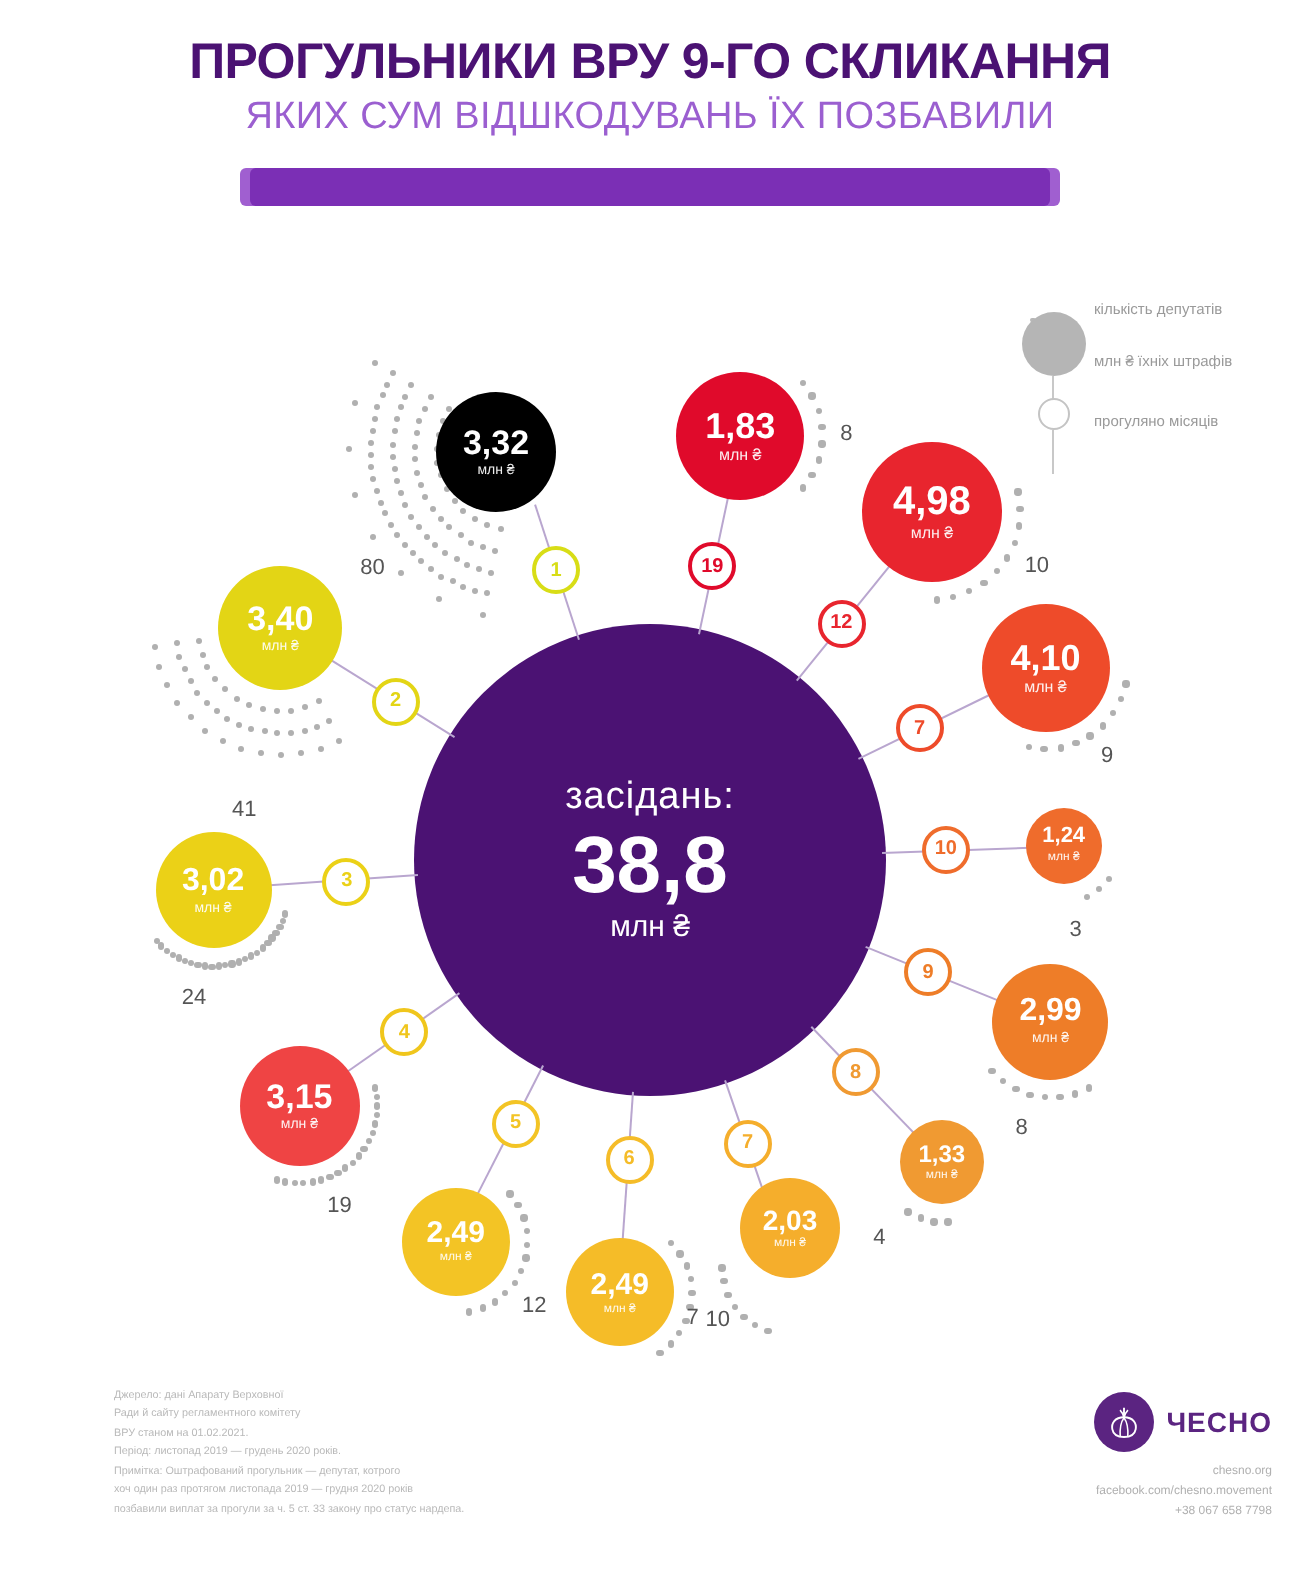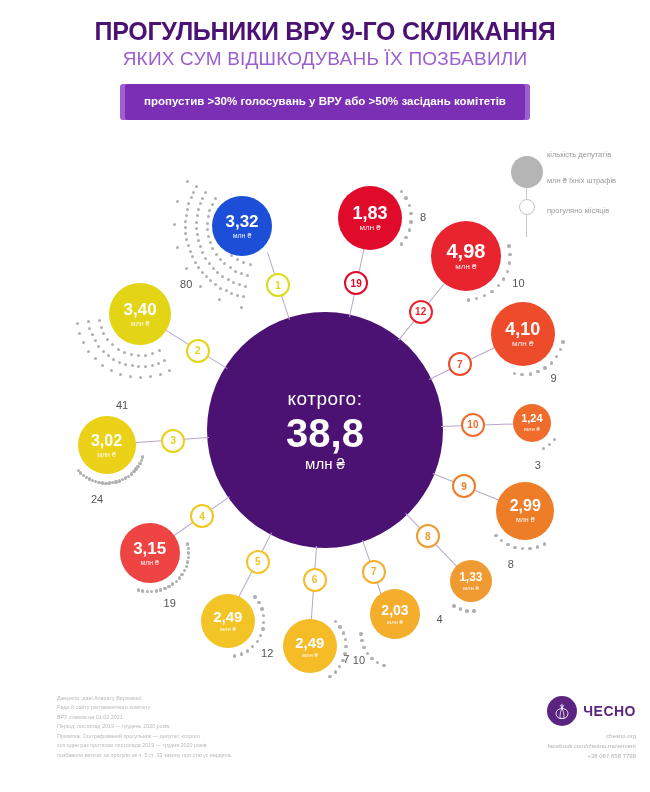--- a/index.html
+++ b/index.html
@@ -78,21 +78,20 @@
   .brand-name { font-size: 14px; font-weight: bold; color: #5b2481; margin-left: 6px; letter-spacing: 0.5px; }
   .brand-links { margin-top: 5px; font-size: 6px; color: #b0b0b0; line-height: 1.7; }
 </style>
 </head>
 <body>
 
 <div class="header">
   <div class="title">ПРОГУЛЬНИКИ ВРУ 9-ГО СКЛИКАННЯ</div>
   <div class="subtitle">ЯКИХ СУМ ВІДШКОДУВАНЬ ЇХ ПОЗБАВИЛИ</div>
   <div class="def-box">
-    <div class="def-line">пропустив &gt;30% голосувань у ВРУ або &gt;50% засідань комітетів</div>
   </div>
 </div>
 
 <div class="legend">
   <div class="lg-dots">
     <span class="lg-dot"></span><span class="lg-dot"></span><span class="lg-dot"></span>
   </div>
   <div class="lg-circle"></div>
   <div class="lg-stem"></div>
   <div class="lg-ring"></div>
@@ -103,21 +102,21 @@
   <div class="lg-row">
       <span class="lg-text" style="top:4px">млн ₴ їхніх штрафів</span>
     </div>
   <div class="lg-row">
       <span class="lg-text" style="top:8px">прогуляно місяців</span>
     </div>
 </div>
 
 <div class="chart" id="chart">
   <div class="center-bubble" id="center-bubble" style="height: 236px; width: 236px; left: 207px; top: 172px;">
-    <div class="c-label">котрого:</div>
+    <div class="c-label">засідань:</div>
     <div class="c-value">38,8</div>
     <div class="c-unit">млн ₴</div>
   </div>
 <div class="spoke" style="left: 289.154px; top: 179.677px; width: 71px; transform: rotate(-108deg);"></div>
     <div class="arcdots">
       <i style="height: 3px; width: 3px; left: 223.139px; top: 62.8261px;"></i>
       <i style="height: 3px; width: 3px; left: 219.974px; top: 69.0386px;"></i>
       <i style="height: 3px; width: 3px; left: 217.935px; top: 75.7064px;"></i>
       <i style="height: 3px; width: 3px; left: 217.086px; top: 82.6269px;"></i>
       <i style="height: 3px; width: 3px; left: 217.451px; top: 89.5898px;"></i>
@@ -190,21 +189,21 @@
       <i style="height: 3px; width: 3px; left: 241.884px; top: 155.428px;"></i>
       <i style="height: 3px; width: 3px; left: 185.825px; top: 39.5096px;"></i>
       <i style="height: 3px; width: 3px; left: 176.432px; top: 60.4669px;"></i>
       <i style="height: 3px; width: 3px; left: 173.066px; top: 83.1851px;"></i>
       <i style="height: 3px; width: 3px; left: 175.978px; top: 105.966px;"></i>
       <i style="height: 3px; width: 3px; left: 184.952px; top: 127.106px;"></i>
       <i style="height: 3px; width: 3px; left: 199.316px; top: 145.026px;"></i>
       <i style="height: 3px; width: 3px; left: 217.996px; top: 158.386px;"></i>
       <i style="height: 3px; width: 3px; left: 239.597px; top: 166.187px;"></i>
     </div>
-    <div class="bubble" style="height: 60px; width: 60px; left: 212px; top: 55.5228px; background: #1d4ed8;">
+    <div class="bubble" style="height: 60px; width: 60px; left: 218px; top: 55.5228px; background: #000000;">
       <div class="b-val" style="font-size:17px">3,32</div>
       <div class="b-unit" style="font-size:7px">млн ₴</div>
     </div>
     <div class="badge" style="height: 24px; width: 24px; left: 266.029px; top: 133.439px; border: 2px solid rgb(216, 221, 22); color: rgb(216, 221, 22);">1</div>
     <div class="count" style="left: 180.085px; top: 137.659px;">80</div>
     <div class="spoke" style="left: 226.626px; top: 228.529px; width: 73px; transform: rotate(-148deg);"></div>
     <div class="arcdots">
       <i style="height: 3px; width: 3px; left: 98.0245px; top: 178.684px;"></i>
       <i style="height: 3px; width: 3px; left: 99.6322px; top: 185.647px;"></i>
       <i style="height: 3px; width: 3px; left: 102.425px; top: 192.226px;"></i>

